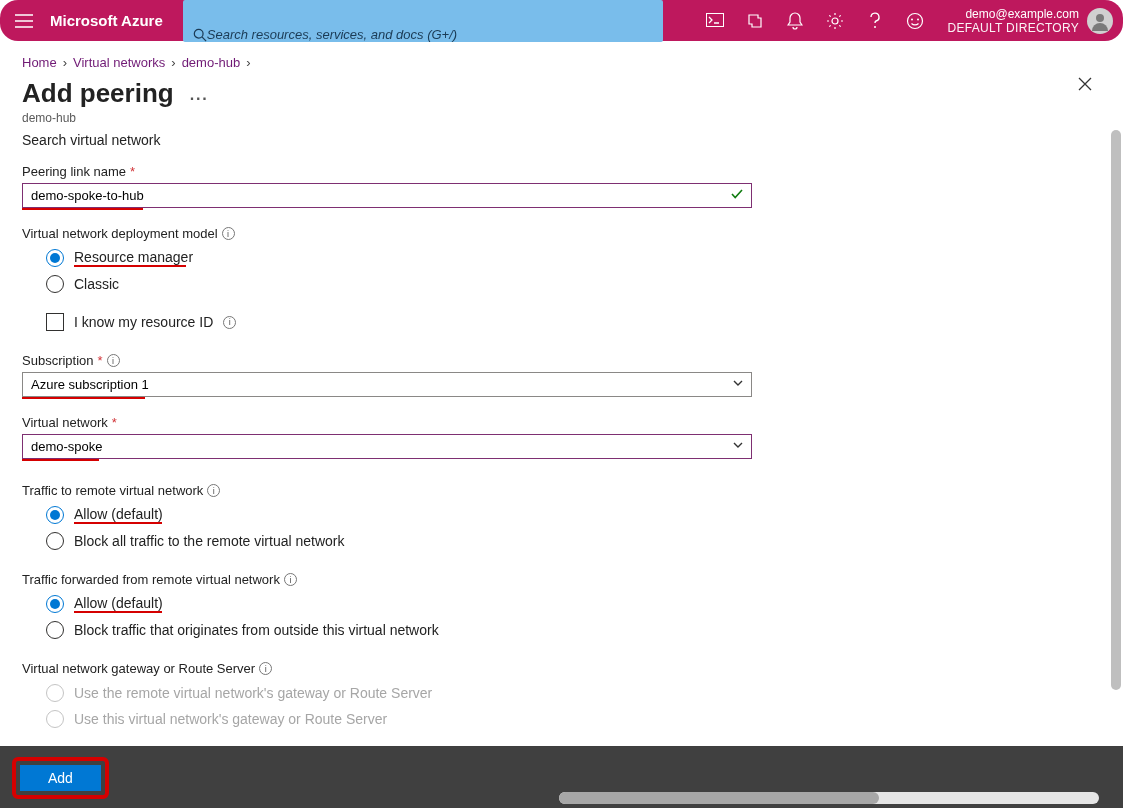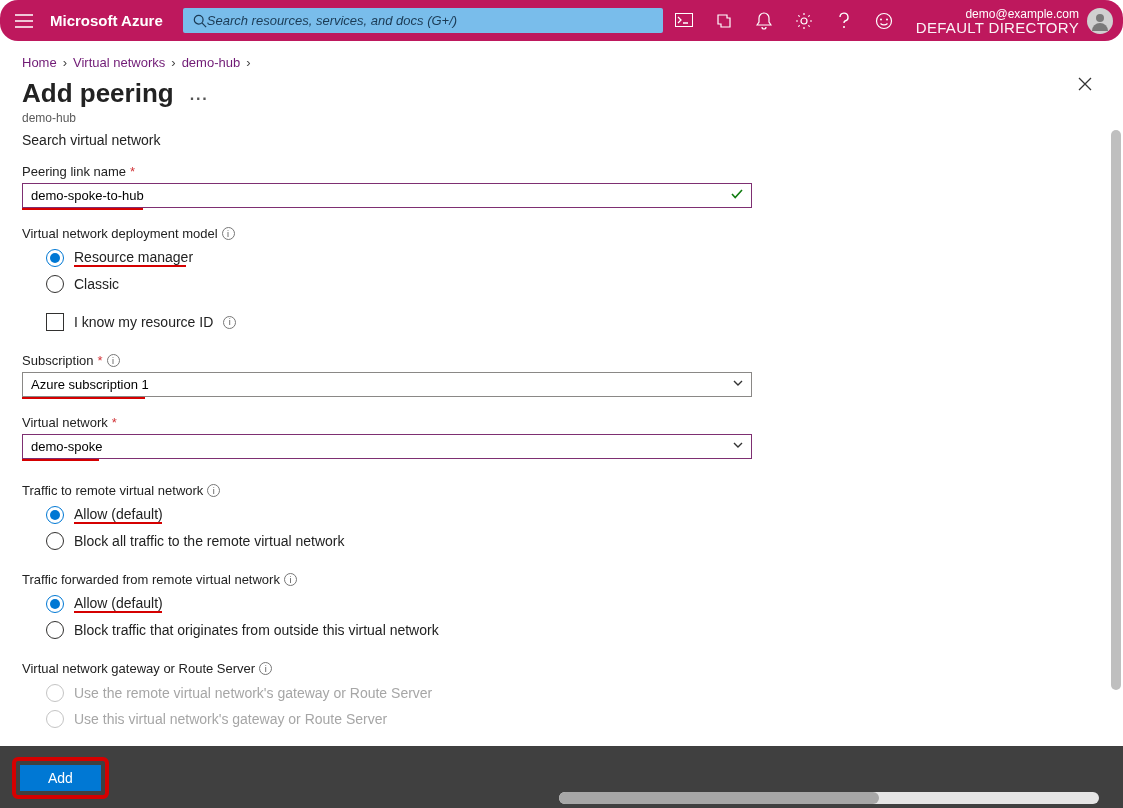--- a/index.html
+++ b/index.html
@@ -2,29 +2,29 @@
 <html><head>
 <meta charset="utf-8">
 <style>
 * { box-sizing: border-box; margin: 0; padding: 0; font-family: "Segoe UI", Arial, sans-serif; }
 html, body { width: 1123px; height: 808px; overflow: hidden; background: #fff; }
 
 
 .topbar { background:#be185d; height:41px; display:flex; align-items:center; color:#fff; font-size:13px;border-radius:18px; }
 .topbar .hamburger { width:48px; display:flex; align-items:center; justify-content:center; cursor:pointer; }
 .topbar .brand { font-weight:600; font-size:15px; margin-left:2px; margin-right:20px; white-space:nowrap; }
-.topbar .search { flex:0 0 480px; height:25px; background:#79bdeb; border-radius:2px; display:flex; align-items:center; padding:0 10px; color:#0a2c44; }
+.topbar .search { flex:0 0 480px; height:42px; background:#79bdeb; border-radius:2px; display:flex; align-items:flex-end; padding:0 10px; color:#0a2c44; }
 .topbar .search input { flex:1; border:none; background:transparent; outline:none; font-size:13px; color:#0a2c44; font-style:italic; }
 .topbar .search input::placeholder { color:#1b3b55; font-style:italic; }
 .topbar .spacer { flex:1; }
 .topbar .iconbtn { width:40px; height:41px; display:flex; align-items:center; justify-content:center; cursor:pointer; }
 .topbar .account { display:flex; align-items:center; gap:8px; padding:0 10px 0 12px; cursor:pointer; }
 .topbar .account .txt { text-align:right; line-height:14px; }
 .topbar .account .email { font-size:12px; }
-.topbar .account .dir { font-size:15px; letter-spacing:.3px; opacity:.95; }
+.topbar .account .dir { font-size:12px; letter-spacing:.3px; opacity:.95; }
 .topbar .avatar { width:26px; height:26px; border-radius:50%; background:#d0d0d0; display:flex; align-items:center; justify-content:center; }
 
 
 .breadcrumb-row { padding:14px 22px 0; display:flex; align-items:center; gap:6px; font-size:13px; color:#0067b8; }
 .breadcrumb-row a { color:#701a75; text-decoration:none; cursor:pointer; }
 .breadcrumb-row .sep { color:#444; }
 
 
 .page-head { display:flex; align-items:flex-start; padding:8px 22px 2px; position:relative; }
 .page-head h1 { font-size:26px; font-weight:600; color:#222; }

